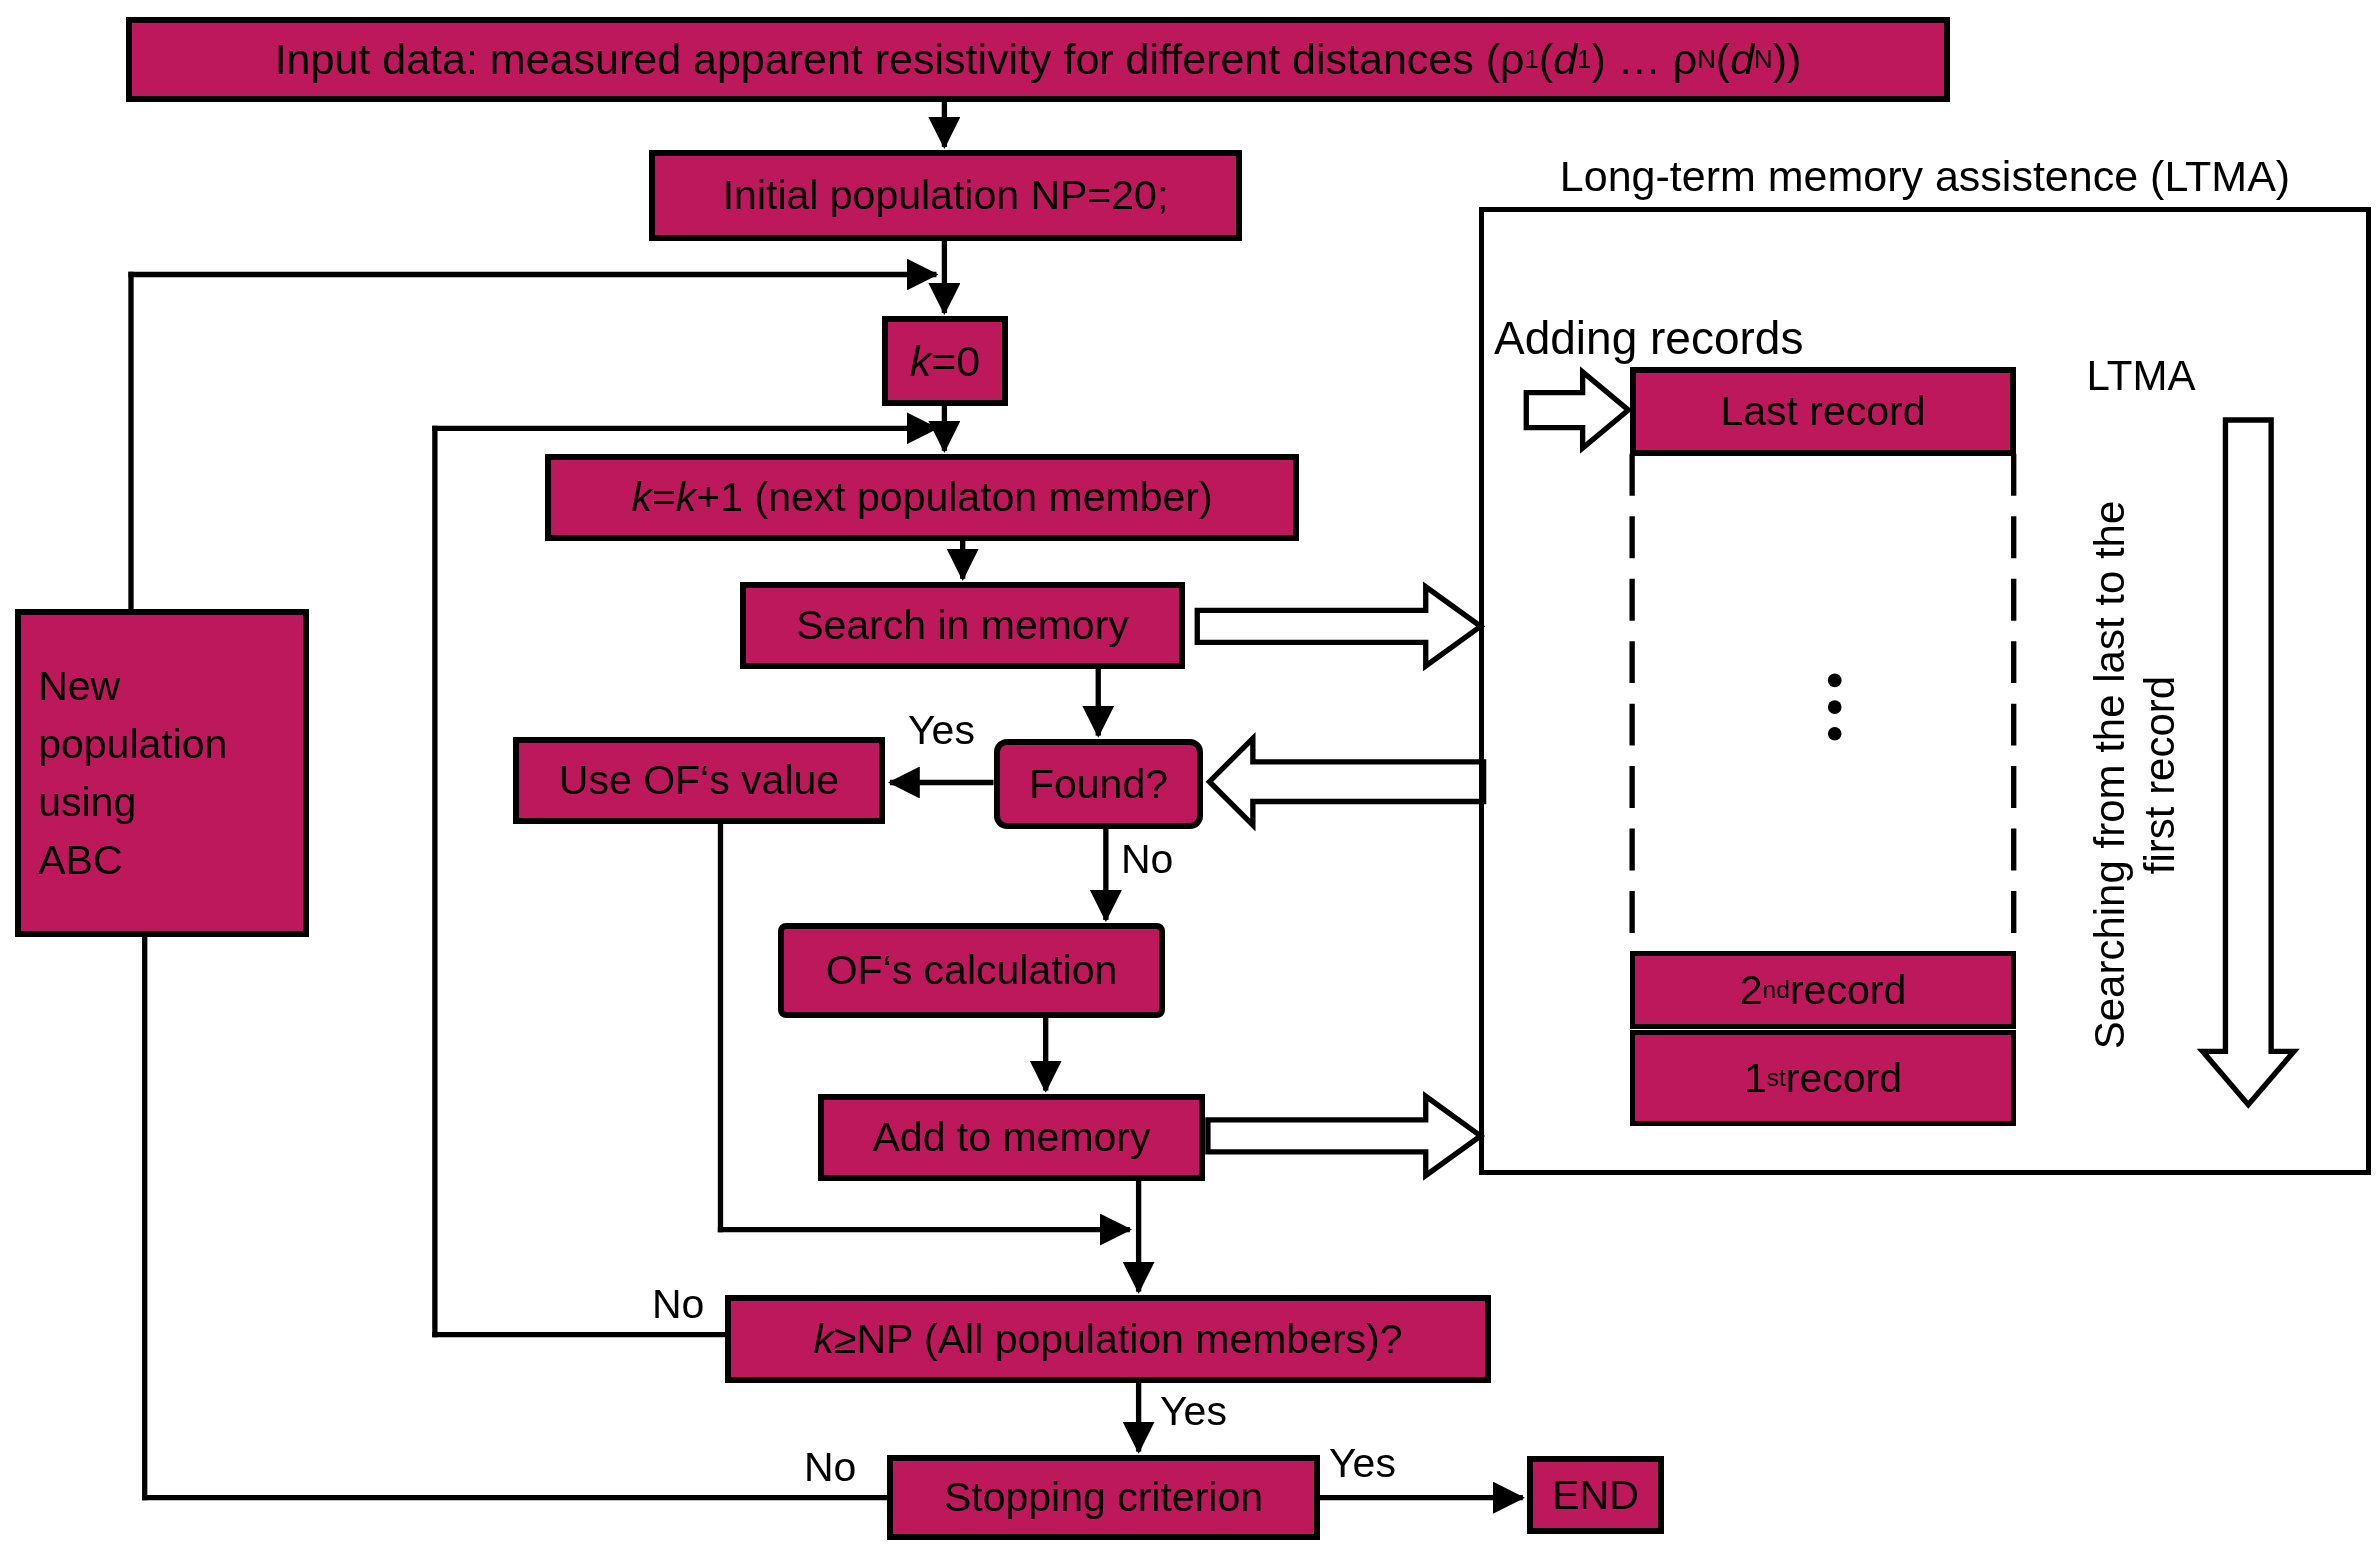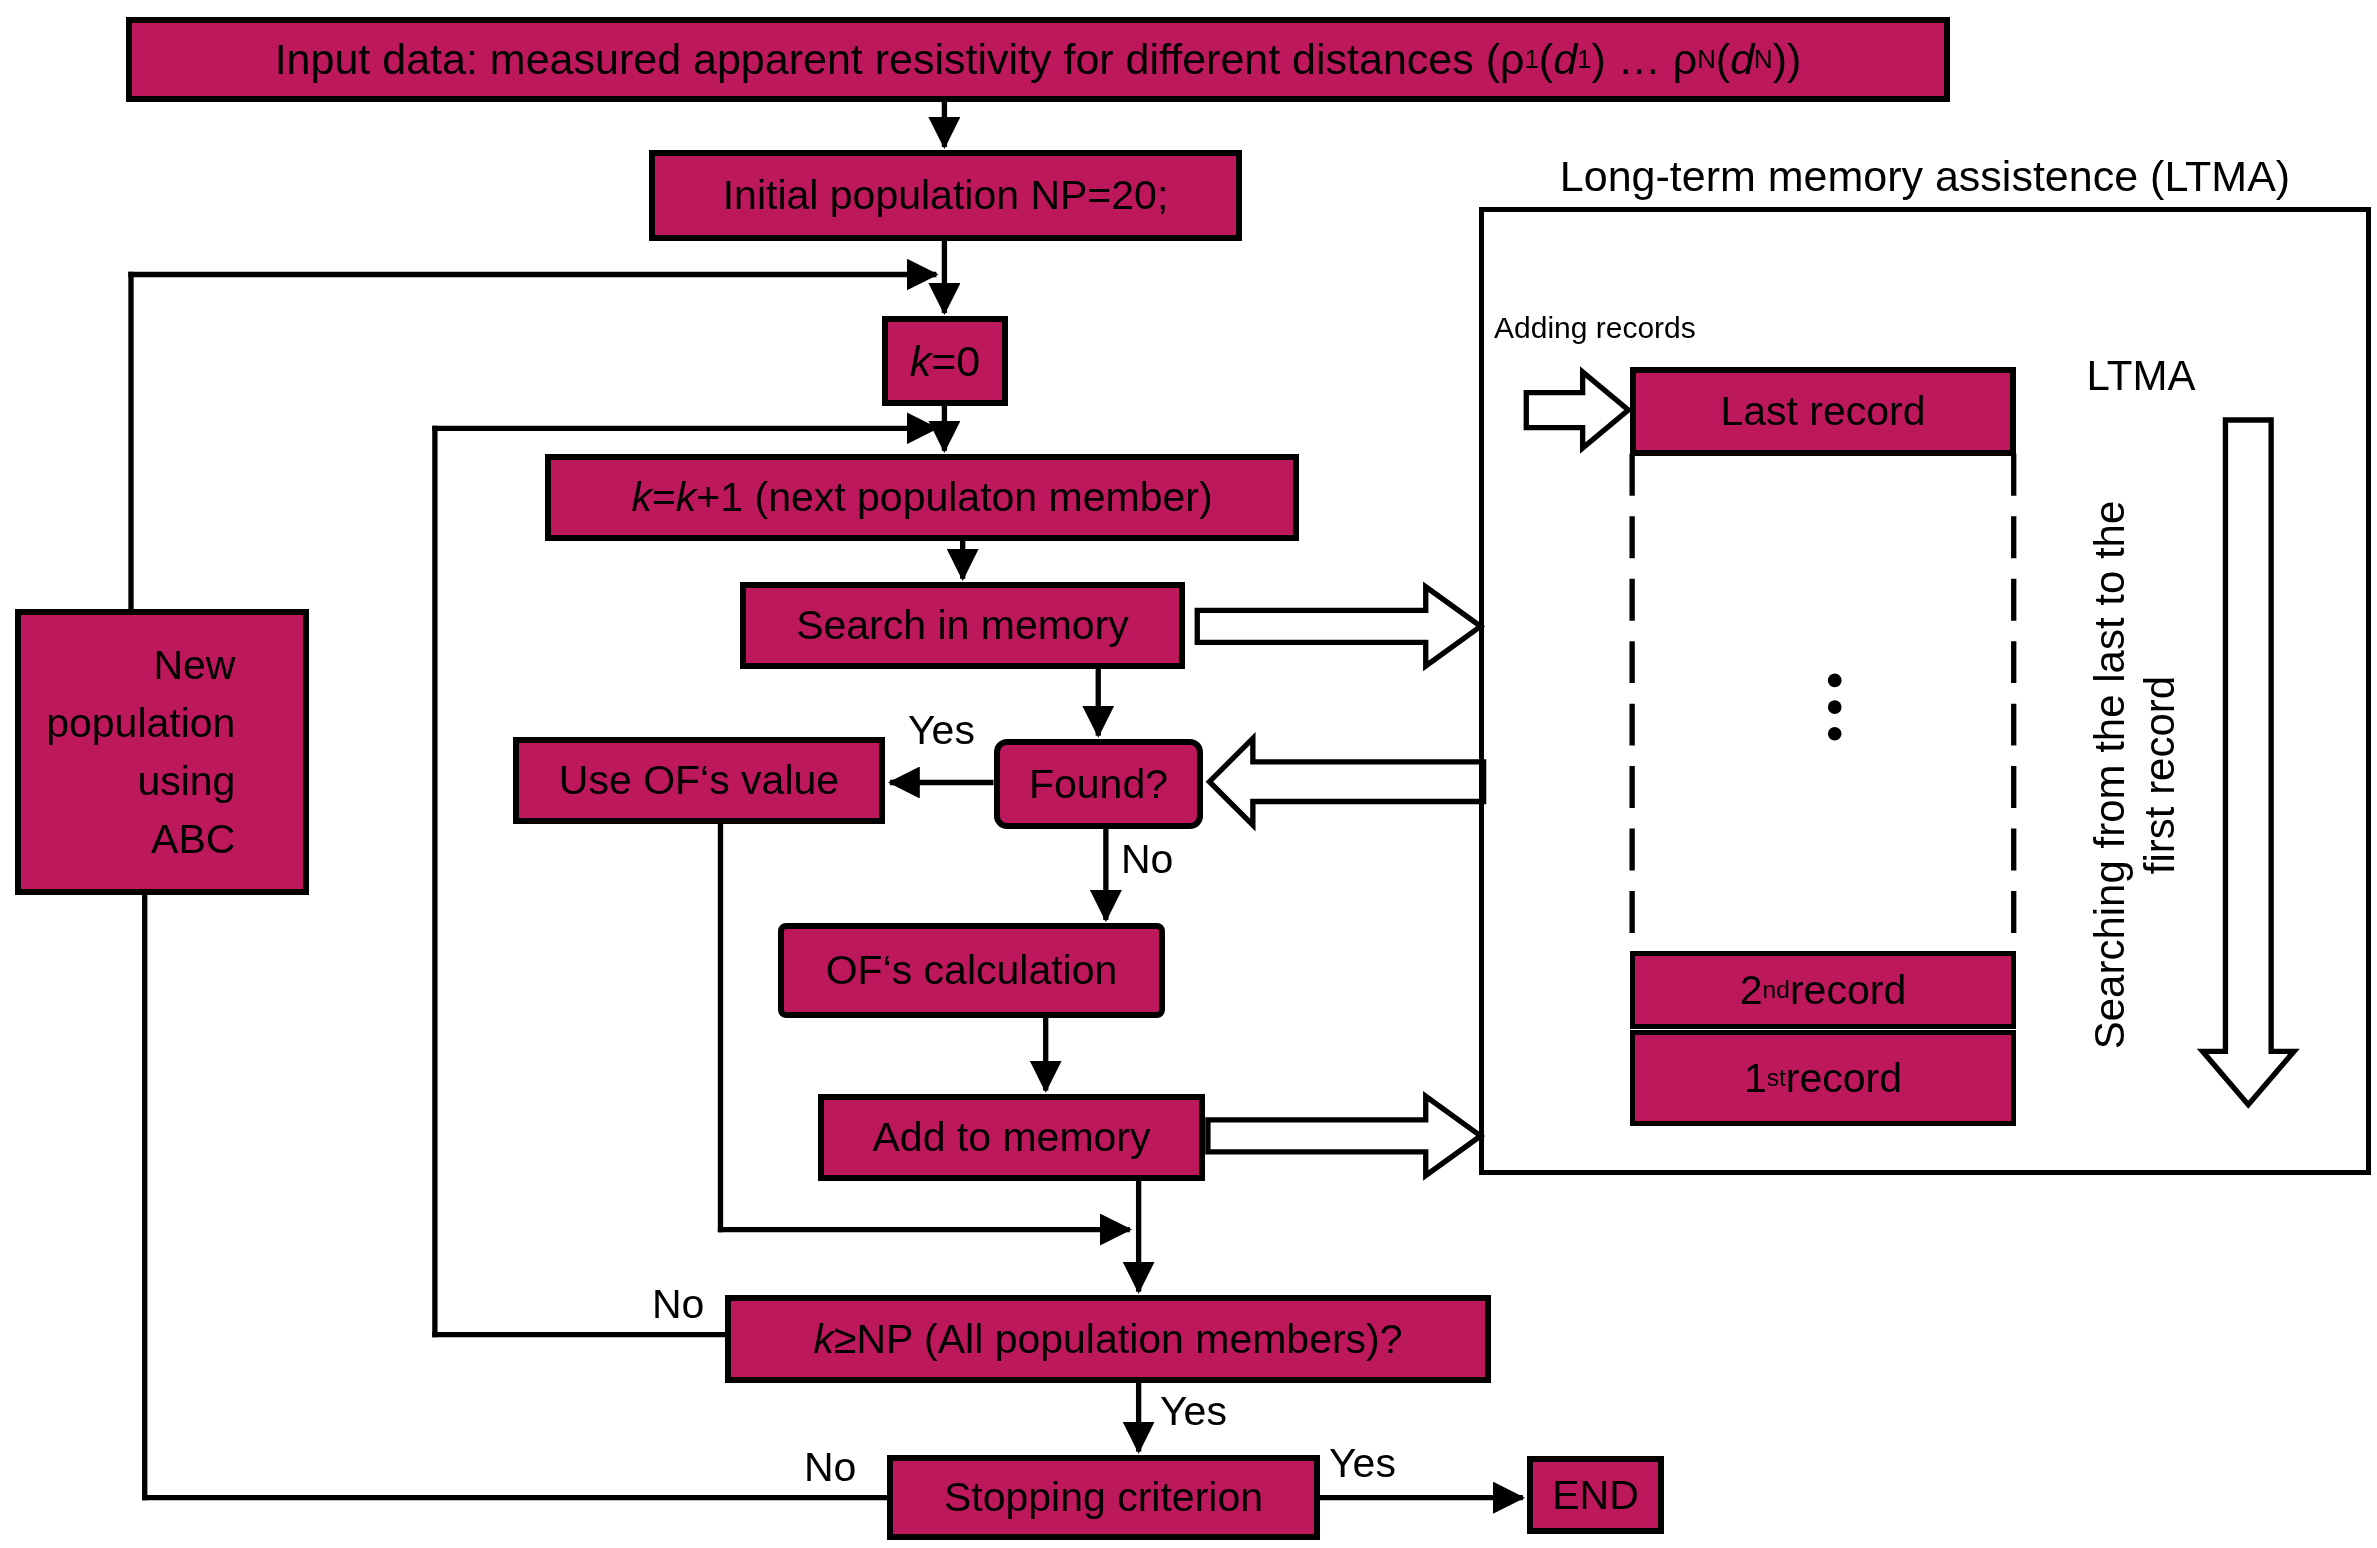--- a/index.html
+++ b/index.html
@@ -29,30 +29,30 @@
   #n-k0     {left:882px; top:316px;  width:126px;  height:90px; font-size:43px;}
   #n-knext  {left:545px;  top:454px;  width:754px;  height:87px;}
   #n-search {left:740px;  top:582px;  width:445px;  height:87px;}
   #n-useof  {left:513px;  top:737px;  width:372px;  height:87px;}
   #n-found  {left:994px; top:739px;  width:209px;  height:90px;border-radius:13px;}
   #n-ofcalc {left:778px; top:923px; width:387px;  height:95px;border-radius:8px;}
   #n-addmem {left:818px; top:1094px; width:387px;  height:87px;}
   #n-knp    {left:725px;  top:1295px; width:766px; height:88px;}
   #n-stop   {left:887px; top:1455px; width:433px;  height:85px;}
   #n-end    {left:1527px; top:1456px; width:137px;  height:78px;}
-  #n-newpop {left:15.2px;   top:609px;  width:294px;  height:286px;
-             justify-content:flex-start;text-align:right;padding-left:25px;line-height:1.42;}
+  #n-newpop {left:15.2px;   top:609px;  width:294px;  height:328px;
+             justify-content:flex-start;text-align:left;padding-left:17px;line-height:1.42;}
   
   #n-ltma   {left:1479px; top:207px;  width:892px; height:968px;}
   #rec-last {left:1630px; top:367px;  width:386px;  height:89px; border-width:6.1px;}
   #rec-2    {left:1630px; top:951px; width:386px;  height:78px; border-width:5.3px;}
   #rec-1    {left:1630px; top:1030px; width:386px;  height:96px; border-width:5.3px;}
   #ltma-title{position:absolute;z-index:3;left:1479px;top:152px;width:892px;
               text-align:center;font-size:43px;white-space:nowrap;}
-  #lbl-adding{left:1494px;top:311px;font-size:30px;}
+  #lbl-adding{left:1494px;top:311px;font-size:46px;}
   #lbl-corner{left:2065px;top:352px;width:152px;text-align:center;font-size:42px;}
   #lbl-search-dir{
     position:absolute;z-index:3;left:2135px;top:775px;width:686px;
     transform:translate(-50%,-50%) rotate(-90deg);
     text-align:center;font-size:42px;line-height:1.2;white-space:nowrap;
   }
   
   #lbl-yes-found{left:908px;top:707px;}
   #lbl-no-found {left:1121px;top:836px;}
   #lbl-no-knp   {left:652px; top:1281px;}

